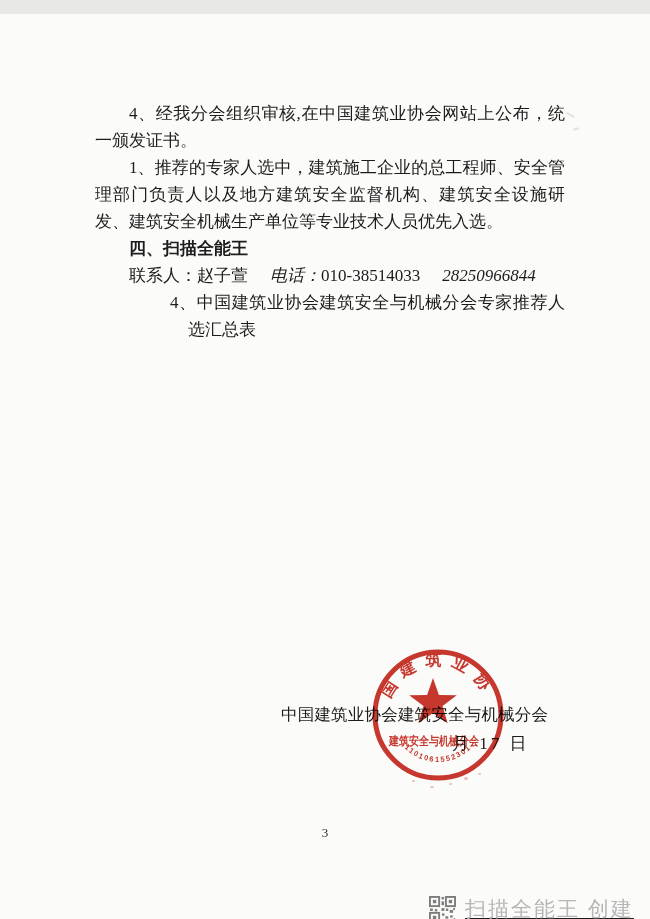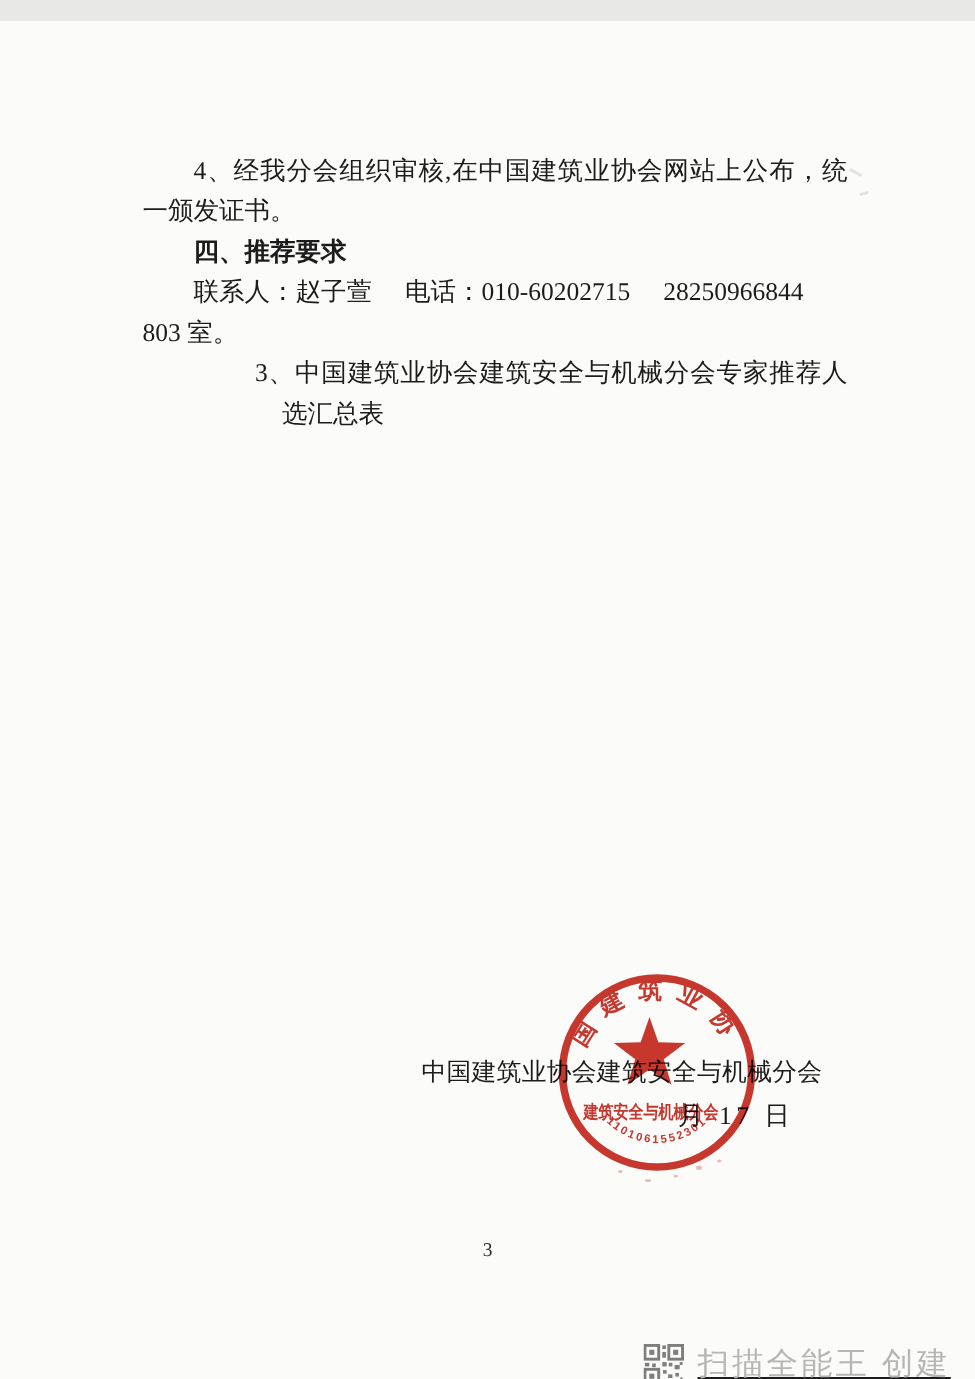--- a/index.html
+++ b/index.html
@@ -26,21 +26,21 @@
     text-align: justify;
     letter-spacing: 0;
   }
   .indent { text-indent: 34px; }
   .heading {
     font-family: "Liberation Sans", "DejaVu Sans", sans-serif;
     font-weight: bold;
     font-size: 17.5px;
   }
   .contact-line span { white-space: nowrap; }
-  .g22 { margin-left: 22px; }
+  .g22 { margin-left: 22px; font-style: italic; }
   .g26 { margin-left: 26px; }
   .attach1 { margin-top: 38px; padding-right: 8px; }
   .attach2 { padding-left: 93px; text-indent: -18px; }
   .sig-org {
     position: absolute;
     left: 281px;
     top: 690px;
     font-size: 16.5px;
     letter-spacing: 0.2px;
     white-space: nowrap;
@@ -99,28 +99,28 @@
     white-space: nowrap;
   }
 </style>
 </head>
 <body>
 
 <div class="page">
 
   <div class="content">
     <p class="para indent">4、经我分会组织审核,在中国建筑业协会网站上公布，统一颁发证书。</p>
-    <p class="para indent heading">四、推荐要求</p>
+    <p class="para indent">1、推荐的专家人选中，建筑施工企业的总工程师、安全管理部门负责人以及地方建筑安全监督机构、建筑安全设施研发、建筑安全机械生产单位等专业技术人员优先入选。</p>
+    <p class="para indent heading">四、扫描全能王</p>
 
     <p class="para indent contact-line">
-      <span>联系人：</span><span>赵子萱</span><span class="g22">电话：</span><span>010-60202715</span><span class="g22">28250966844</span>
+      <span>联系人：</span><span>赵子萱</span><span class="g22">电话：</span><span>010-38514033</span><span class="g22">28250966844</span>
     </p>
-    <p class="para">803 室。</p>
 
-    <p class="para attach2">3、中国建筑业协会建筑安全与机械分会专家推荐人选汇总表</p>
+    <p class="para attach2">4、中国建筑业协会建筑安全与机械分会专家推荐人选汇总表</p>
   </div>
 
   <div class="sig-org">中国建筑业协会建筑安全与机械分会</div>
   <div class="sig-date">月 17 日</div>
 
   <svg class="seal" viewBox="0 0 140 140" xmlns="http://www.w3.org/2000/svg">
     <defs>
       <path id="arcTop" d="M 22.2 55.4 A 50 50 0 0 1 117.8 55.4" fill="none"></path>
       <path id="arcBottom" d="M 29.3 93.5 A 47 47 0 0 0 110.7 93.5" fill="none"></path>
     </defs>

